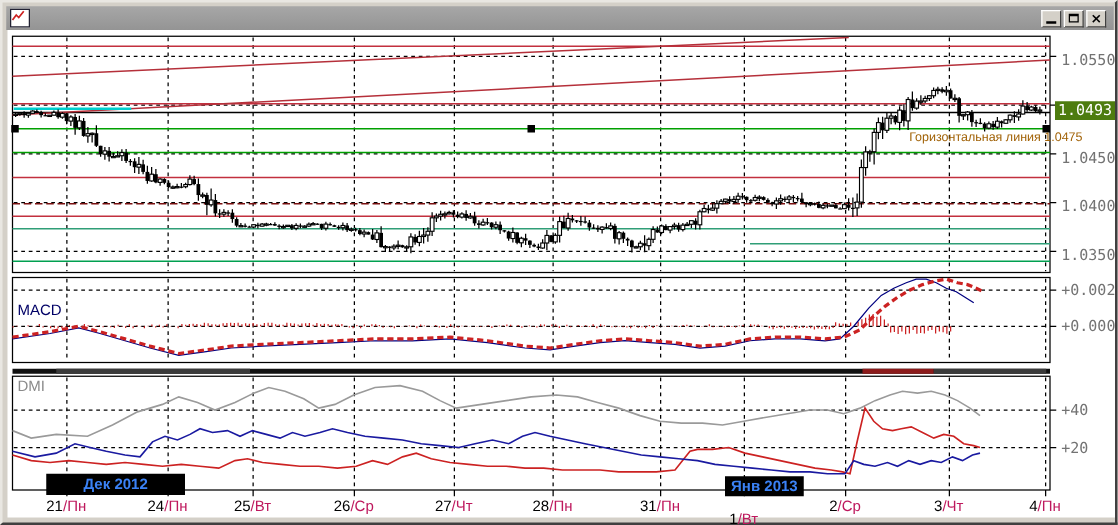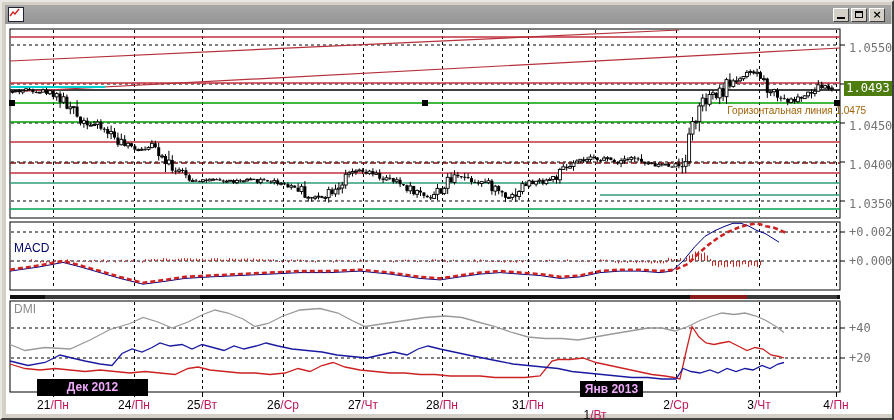--- a/index.html
+++ b/index.html
@@ -12,21 +12,21 @@
   #btn-min{right:42px;} #btn-max{right:24px;} #btn-close{right:6px;font-weight:bold;font-family:"DejaVu Sans",sans-serif;}
   #btn-min i{display:block;width:8px;height:2px;background:#000;margin:8px auto 0;}
   #btn-max i{display:block;width:8px;height:7px;border:1px solid #000;border-top:2px solid #000;margin:2px auto 0;box-sizing:border-box;}
   #client{position:absolute;left:4px;top:22px;width:886px;height:390px;background:#ffffff;}
   #chart-svg{position:absolute;left:0;top:0;z-index:1;}
   .axis-label{position:absolute;z-index:2;font-family:"DejaVu Sans Mono",monospace;font-size:12px;color:#737373;white-space:nowrap;}
   #price-marker{position:absolute;z-index:3;left:844px;width:48px;height:15px;background:#4d7c0f;color:#fff;
     font-family:"DejaVu Sans Mono",monospace;font-size:12px;line-height:15px;text-align:center;}
   .time-label{position:absolute;z-index:2;font-size:12px;white-space:nowrap;transform:translateX(-50%);}
   .time-label .d{color:#000;} .time-label .w{color:#be185d;}
-  .month-box{position:absolute;z-index:3;background:#000;color:#f0abfc;font-size:12px;font-weight:bold;text-align:center;white-space:nowrap;}
+  .month-box{position:absolute;z-index:3;background:#000;color:#3b82f6;font-size:12px;font-weight:bold;text-align:center;white-space:nowrap;}
   #macd-label{position:absolute;z-index:2;font-size:12px;color:#000066;}
   #dmi-label{position:absolute;z-index:2;font-size:12px;color:#8a8a8a;}
   #annotation{position:absolute;z-index:2;font-size:10px;color:#a16207;white-space:nowrap;padding-left:28px;}
 </style>
 </head>
 <body>
 
 <div id="window">
   <div id="titlebar">
     <span id="title-icon">

